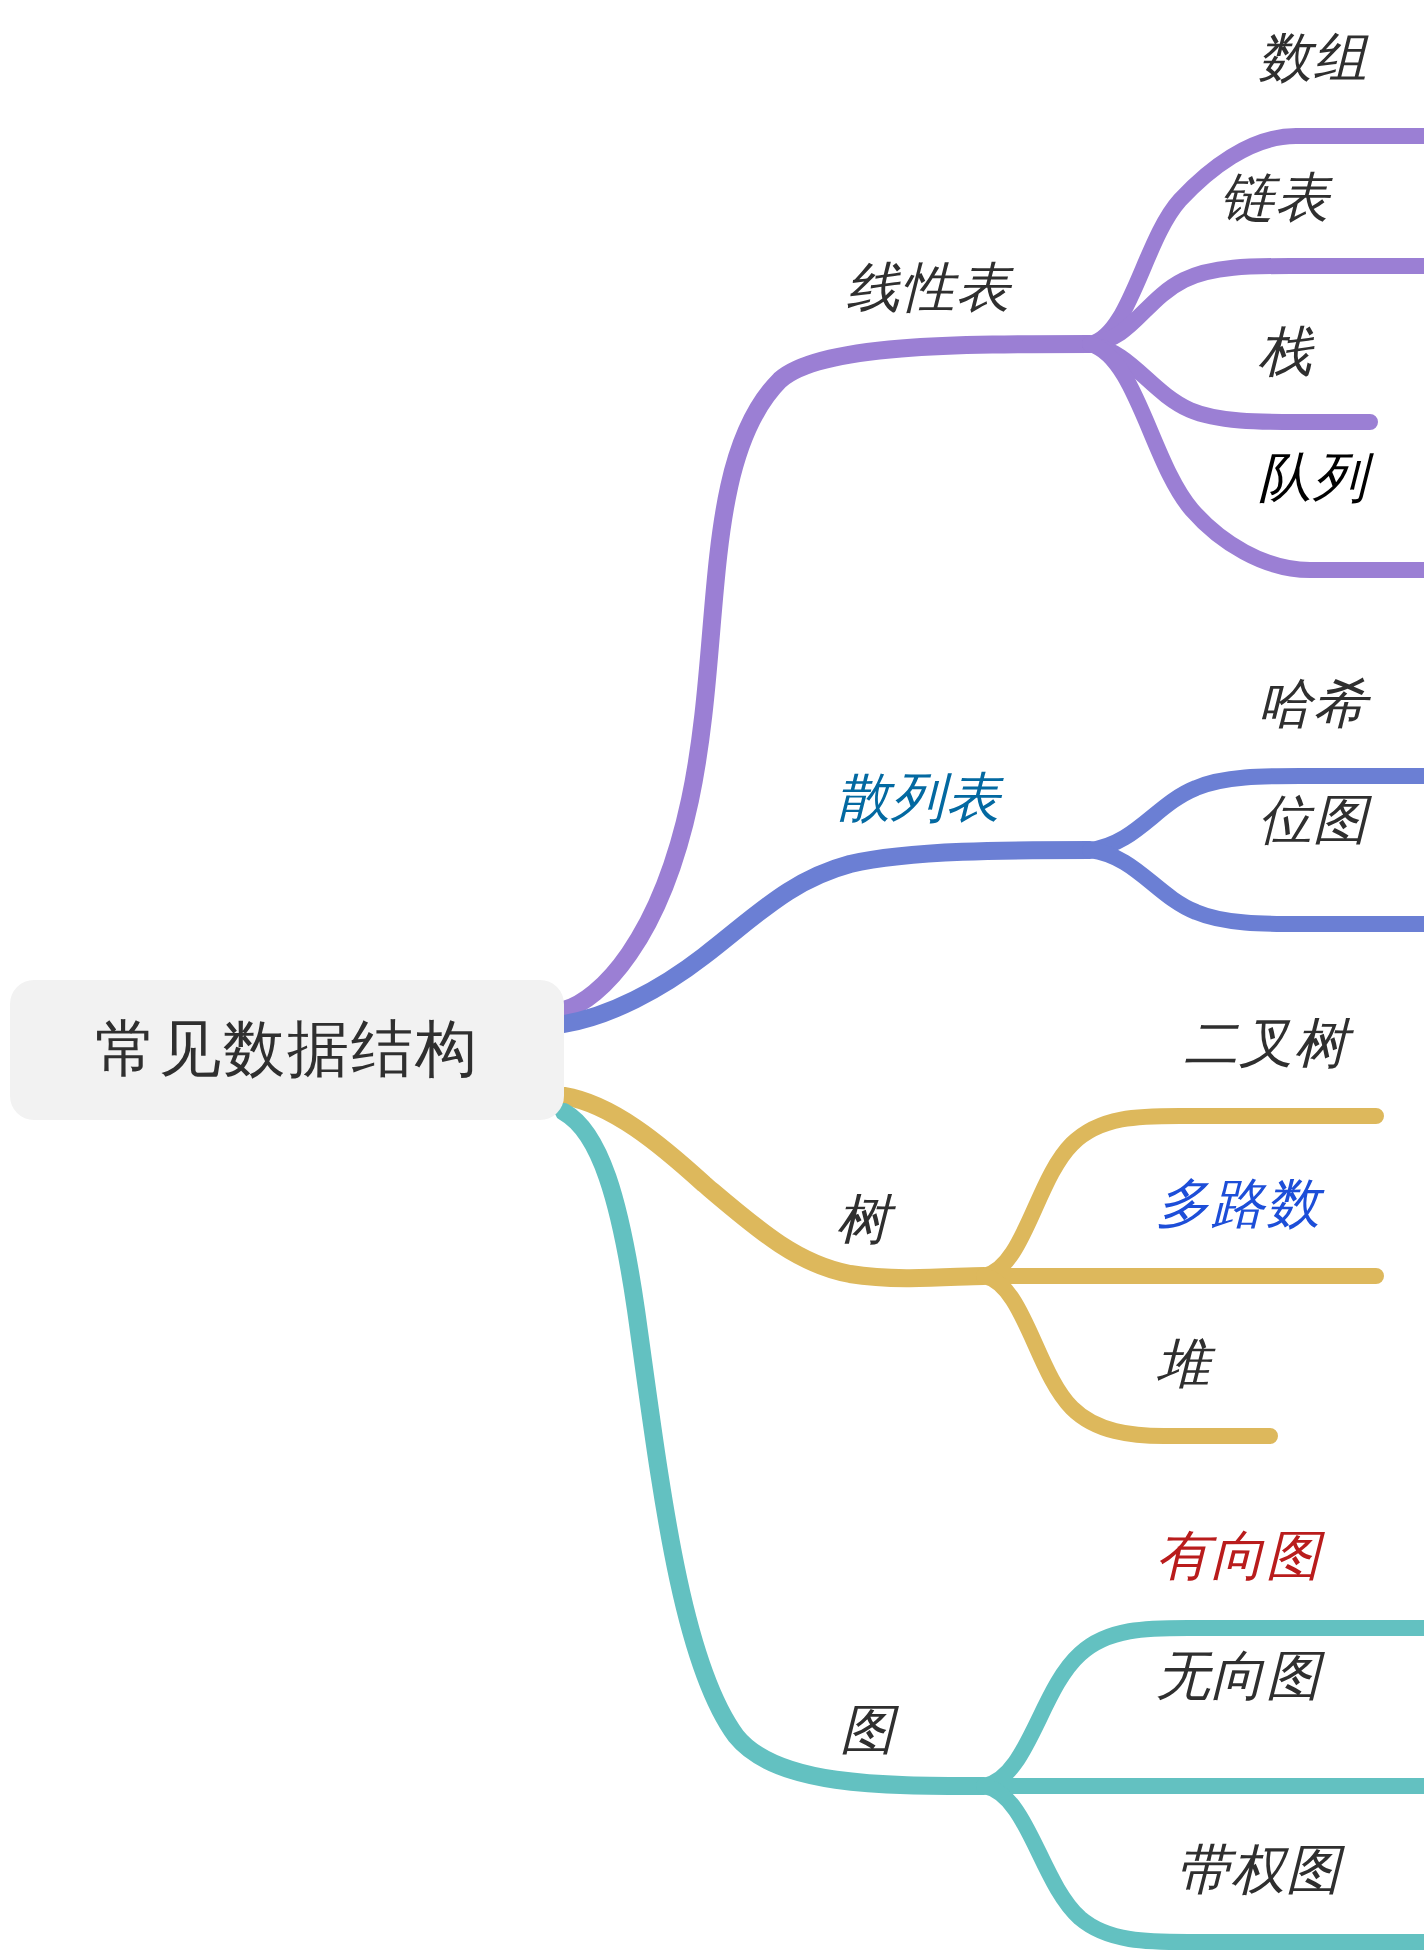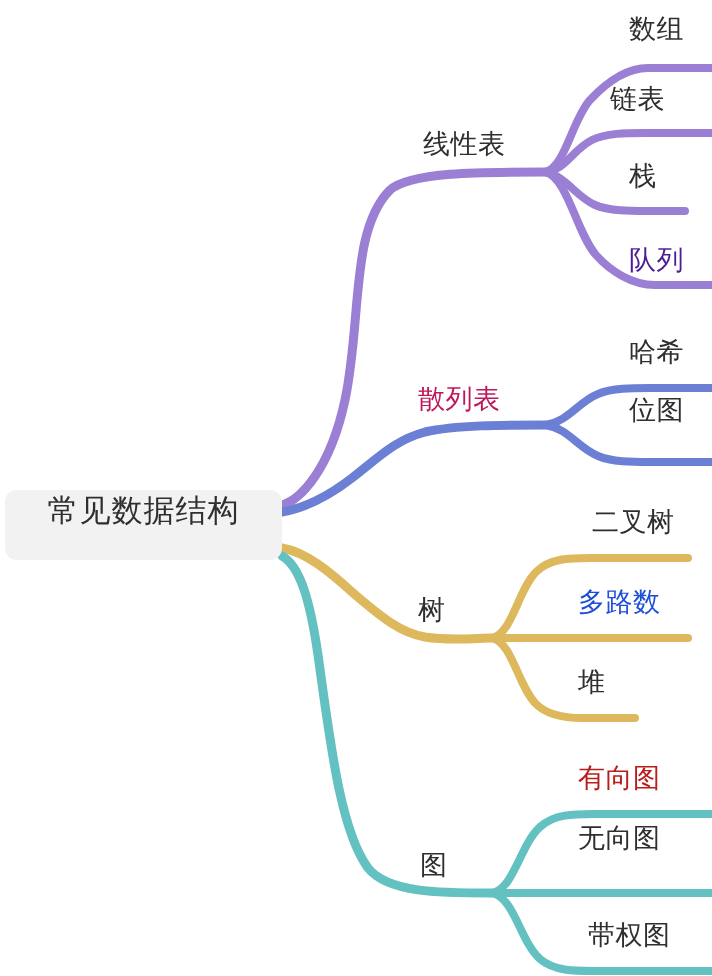--- a/index.html
+++ b/index.html
@@ -22,30 +22,32 @@
     width: 712px;
     height: 976px;
   }
   .node-label {
     position: absolute;
     color: #2f2f2f;
     font-size: 28px;
     line-height: 1.1;
     white-space: nowrap;
     letter-spacing: 0.5px;
+    font-style: italic;
   }
   .root-node {
     position: absolute;
     left: 5px;
     top: 490px;
     width: 277px;
     height: 70px;
     background: #f2f2f2;
     border-radius: 12px;
     display: flex;
+    align-items: center;
     justify-content: center;
   }
   .root-node-text {
     color: #2f2f2f;
     font-size: 31px;
     letter-spacing: 1px;
     white-space: nowrap;
   }
   .topic-label { font-size: 27px; }
   .leaf-label  { font-size: 27px; }
@@ -103,23 +105,23 @@
   </svg>
 
   <div class="root-node" style="background: rgb(242, 242, 242);">
     <span class="root-node-text" style="color: rgb(47, 47, 47);">常见数据结构</span>
   </div>
 
   <div class="node-label topic-label" style="left: 423px; top: 130px; color: rgb(47, 47, 47);">线性表</div>
   <div class="node-label leaf-label" style="left: 629px; top: 15px; color: rgb(47, 47, 47);">数组</div>
   <div class="node-label leaf-label" style="left: 610px; top: 85px; color: rgb(47, 47, 47);">链表</div>
   <div class="node-label leaf-label" style="left: 629px; top: 162px; color: rgb(47, 47, 47);">栈</div>
-  <div class="node-label leaf-label" style="left: 629px; top: 246px; color: #4c1d95;">队列</div>
+  <div class="node-label leaf-label" style="left: 629px; top: 225px; color: #000000;">队列</div>
 
-  <div class="node-label topic-label" style="left: 418px; top: 385px; color: #be185d;">散列表</div>
+  <div class="node-label topic-label" style="left: 418px; top: 385px; color: #0369a1;">散列表</div>
   <div class="node-label leaf-label" style="left: 629px; top: 338px; color: rgb(47, 47, 47);">哈希</div>
   <div class="node-label leaf-label" style="left: 629px; top: 396px; color: rgb(47, 47, 47);">位图</div>
 
   <div class="node-label topic-label" style="left: 418px; top: 596px; color: rgb(47, 47, 47);">树</div>
   <div class="node-label leaf-label" style="left: 578px; top: 508px; color: rgb(47, 47, 47); margin-left: 14px;">二叉树</div>
   <div class="node-label leaf-label" style="left: 578px; top: 588px; color: #1d4ed8;">多路数</div>
   <div class="node-label leaf-label" style="left: 578px; top: 668px; color: rgb(47, 47, 47);">堆</div>
 
   <div class="node-label topic-label" style="left: 420px; top: 851px; color: rgb(47, 47, 47);">图</div>
   <div class="node-label leaf-label" style="left: 578px; top: 764px; color: #b91c1c;">有向图</div>

